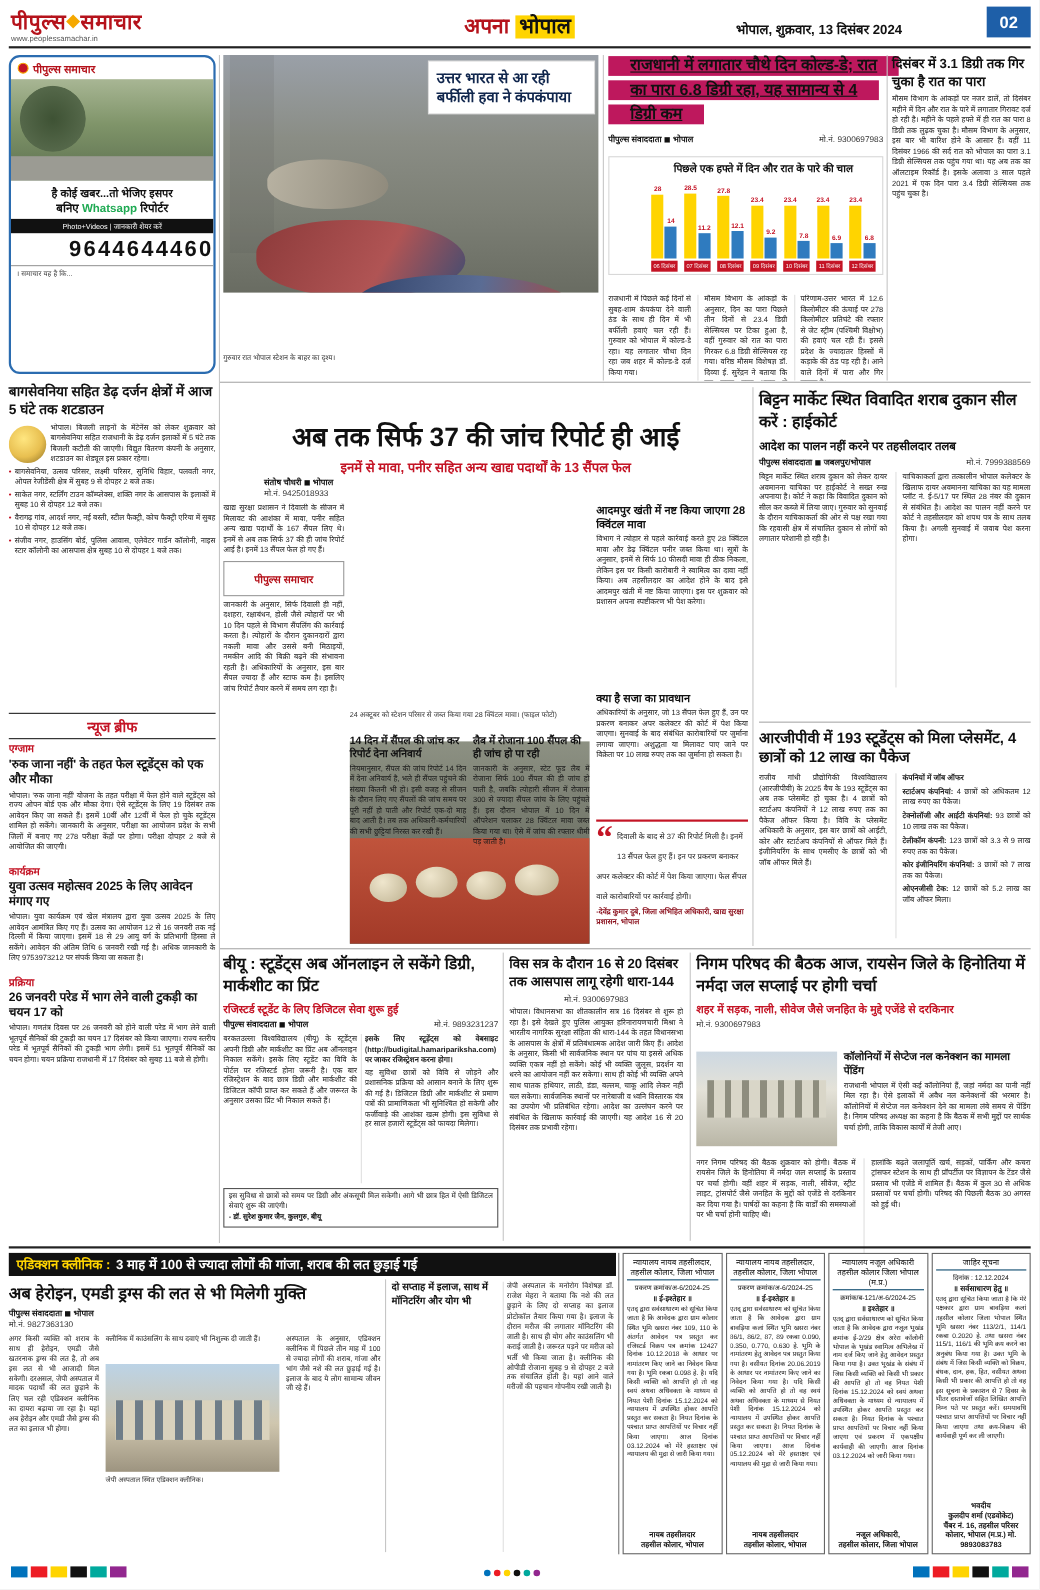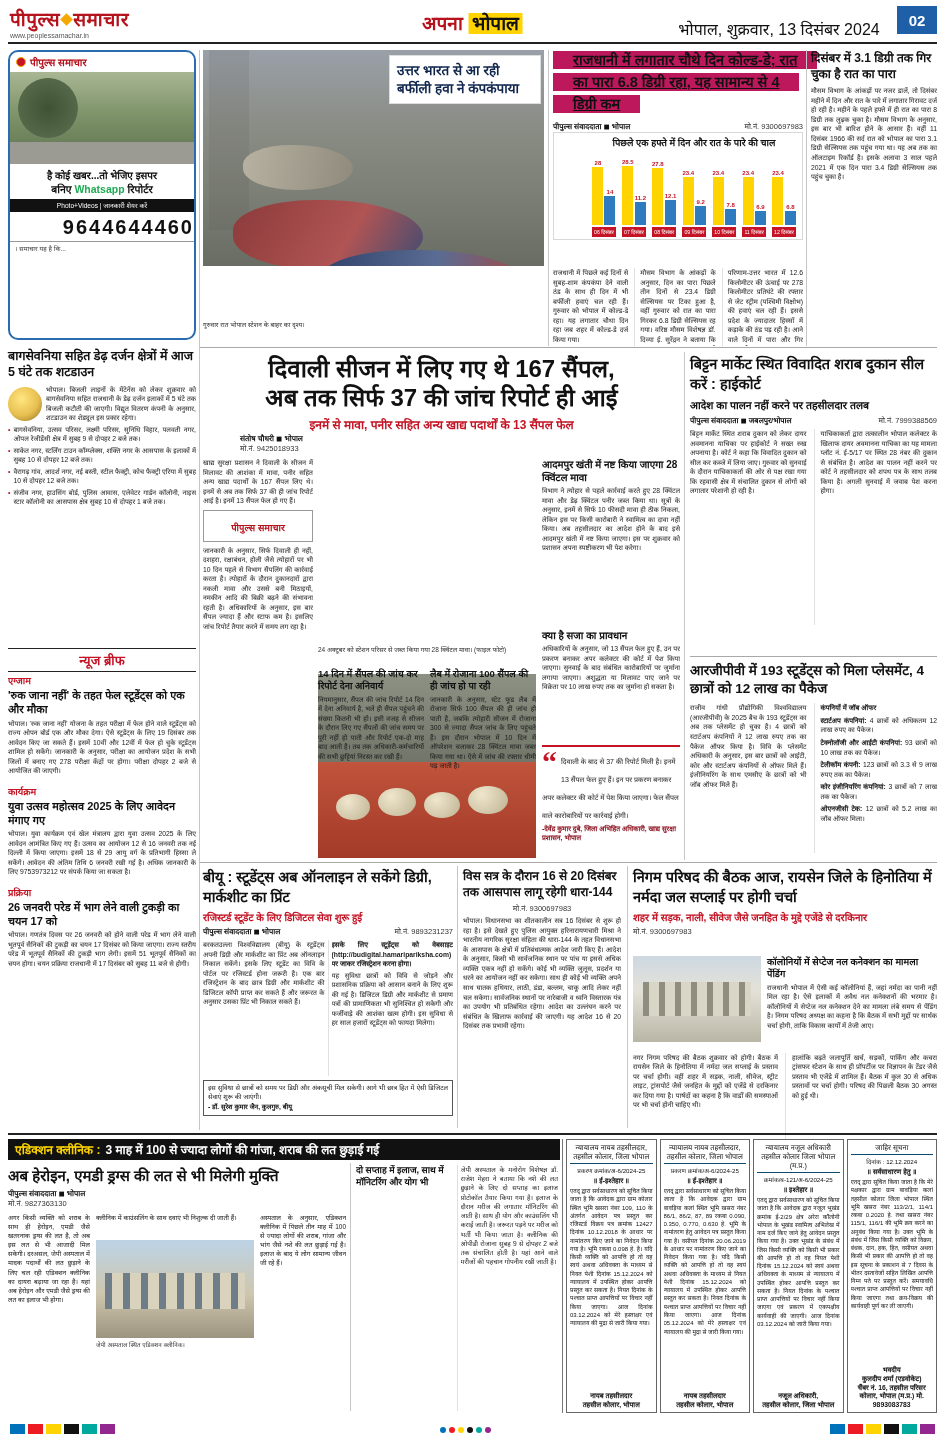--- a/index.html
+++ b/index.html
@@ -14,21 +14,21 @@
   .byline-row { display:flex; justify-content:space-between; font-size:7.5px; }
   .byline { font-weight:bold; }
   .phone { color:#333; }
   
   .logo-line { font-size:19px; font-weight:bold; color:#b5121b; letter-spacing:.5px; }
   .logo-dot { display:inline-block; width:9px; height:9px; background:#f5a800; transform:rotate(45deg); margin:0 2px 2px 2px; }
   .site { font-size:7px; color:#555; }
   .edition { font-size:19px; font-weight:bold; }
   .edition .pre { color:#b5121b; }
   .edition .city { background:#ffd400; padding:0 4px; color:#111; }
-  .dateline { font-size:16px; font-weight:normal; text-align:center; }
+  .dateline { font-size:12px; font-weight:bold; text-align:left; }
   .pagenum { background:#1e5fa8; color:#fff; font-weight:bold; font-size:15px; display:flex; align-items:center; justify-content:center; }
   
   .promo { border:2px solid #2b6cb0; border-radius:10px; overflow:hidden; background:#fff; }
   .promo-head { display:flex; align-items:center; gap:4px; padding:3px 6px; }
   .promo-head .mini-ball { width:10px; height:10px; border-radius:50%; background:#c41425; border:1px solid #f5a800; }
   .promo-logo { font-size:10px; font-weight:bold; color:#b5121b; }
   .promo-photo { height:92px; background:linear-gradient(180deg,#a8b694 0%,#7f9469 45%,#5d7050 100%); position:relative; }
   .promo-photo .tree { position:absolute; left:8px; top:6px; width:60px; height:60px; border-radius:50%; background:radial-gradient(circle,#3e5234 0%,#55684a 70%,transparent 72%); }
   .promo-photo .road { position:absolute; bottom:0; width:100%; height:22px; background:#9b9b93; }
   .promo-line1 { font-size:10px; font-weight:bold; text-align:center; padding-top:4px; }
@@ -209,21 +209,21 @@
   <div class="abs caption" style="left:203px;top:320px;width:341px;">गुरुवार रात भोपाल स्टेशन के बाहर का दृश्य।</div>
 
   <div class="vline" style="left:548px;top:50px;height:296px;"></div>
 
   <div class="abs" style="left:553px;top:50px;width:250px;">
     <div class="w-head"><span class="hl">राजधानी में लगातार चौथे दिन कोल्ड-डे; रात का पारा 6.8 डिग्री रहा, यह सामान्य से 4 डिग्री कम</span></div>
     <div class="byline-row" style="margin-top:6px;">
       <span class="byline">पीपुल्स संवाददाता ◼ भोपाल</span>
       <span class="phone">मो.नं. 9300697983</span>
     </div>
-    <div class="chart-box" style="margin-top:1px;padding-left:36px;">
+    <div class="chart-box" style="margin-top:11px;padding-left:36px;">
       <div class="chart-title">पिछले एक हफ्ते में दिन और रात के पारे की चाल</div>
       <div class="bars-row">
           <div class="bar-unit">
             <div class="bar-group">
               <div class="bar-col">
                 <div class="bar-val">28</div>
                 <div class="bar" style="background: rgb(255, 212, 0); height: 58px;"></div>
               </div>
               <div class="bar-col">
                 <div class="bar-val">14</div>
@@ -321,21 +321,20 @@
 
   <div class="vline" style="left:806px;top:50px;height:296px;"></div>
 
   <div class="abs" style="left:811px;top:50px;width:126px;">
     <div class="art-head-12">दिसंबर में 3.1 डिग्री तक गिर चुका है रात का पारा</div>
     <div class="body-text" style="margin-top:4px;height:236px;">मौसम विभाग के आंकड़ों पर नजर डालें, तो दिसंबर महीने में दिन और रात के पारे में लगातार गिरावट दर्ज हो रही है। महीने के पहले हफ्ते में ही रात का पारा 8 डिग्री तक लुढ़क चुका है। मौसम विभाग के अनुसार, इस बार भी बारिश होने के आसार हैं। वहीं 11 दिसंबर 1966 की सर्द रात को भोपाल का पारा 3.1 डिग्री सेल्सियस तक पहुंच गया था। यह अब तक का ऑलटाइम रिकॉर्ड है। इसके अलावा 3 साल पहले 2021 में एक दिन पारा 3.4 डिग्री सेल्सियस तक पहुंच चुका है।</div>
   </div>
 
   <div class="hline" style="left:200px;top:347px;width:737px;"></div>
 
-  <div class="abs big-head" style="left:203px;top:355px;width:477px;">दिवाली सीजन में लिए गए थे 167 सैंपल,</div>
   <div class="abs big-head" style="left:203px;top:384px;width:477px;">अब तक सिर्फ 37 की जांच रिपोर्ट ही आई</div>
   <div class="abs red-sub" style="left:203px;top:416px;width:477px;">इनमें से मावा, पनीर सहित अन्य खाद्य पदार्थों के 13 सैंपल फेल</div>
   <div class="abs" style="left:240px;top:433px;width:200px;font-size:7.5px;">
     <div class="byline">संतोष चौधरी ◼ भोपाल</div>
     <div class="phone">मो.नं. 9425018933</div>
   </div>
 
   <div class="abs" style="left:203px;top:458px;width:110px;height:400px;">
     <div class="body-text">खाद्य सुरक्षा प्रशासन ने दिवाली के सीजन में मिलावट की आशंका में मावा, पनीर सहित अन्य खाद्य पदार्थों के 167 सैंपल लिए थे। इनमें से अब तक सिर्फ 37 की ही जांच रिपोर्ट आई है। इनमें 13 सैंपल फेल हो गए हैं।</div>
     <div class="inset-logo"><span class="t">पीपुल्स समाचार</span></div>

